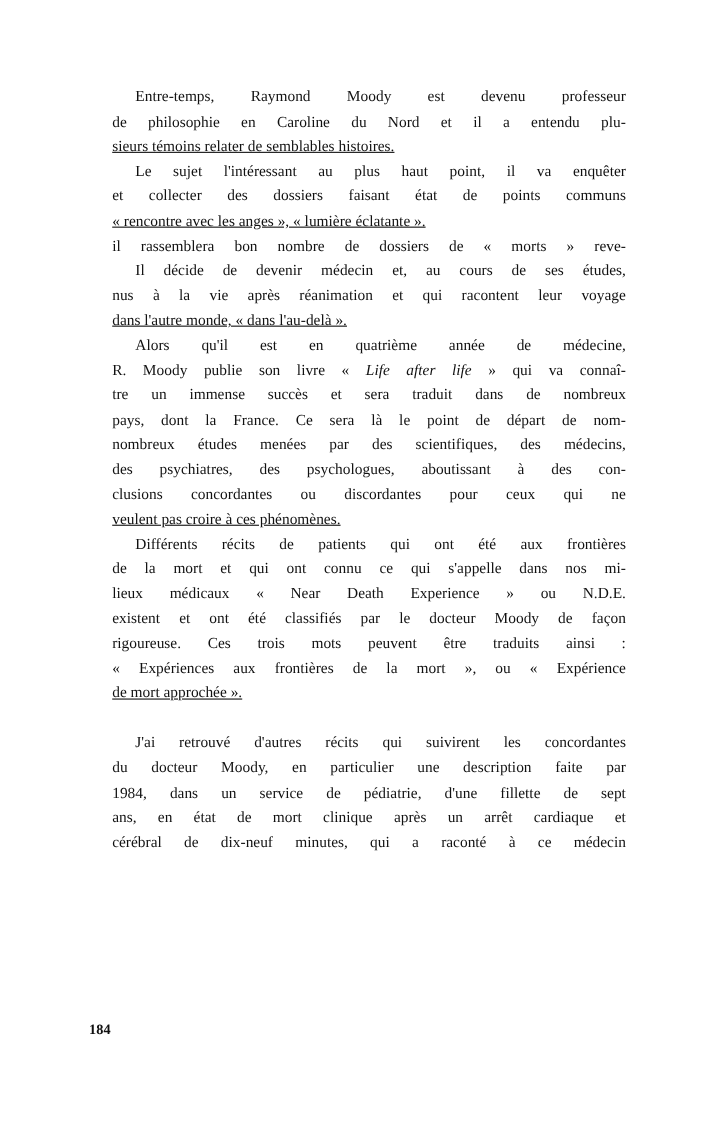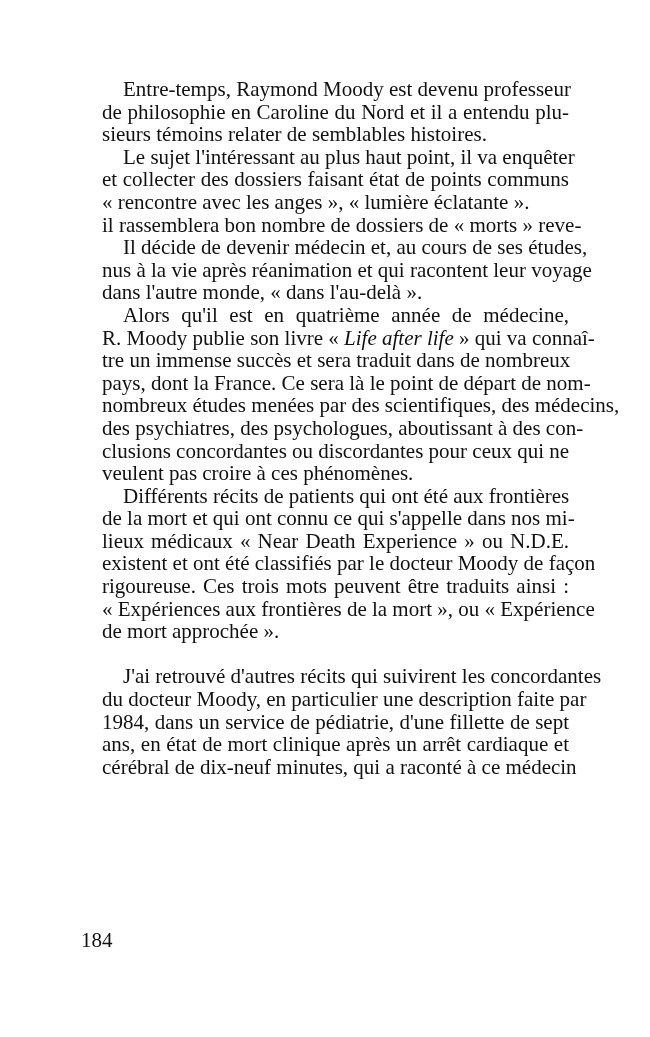--- a/index.html
+++ b/index.html
@@ -13,53 +13,55 @@
       position: relative;
       overflow: hidden;
       font-family: "Liberation Serif", serif;
       color: #111111;
     }
     .page {
       position: absolute;
       left: 81px;
       top: 78px;
       width: 488px;
-      font-size: 21px;
+      font-size: 14px;
       line-height: 22.6px;
     }
     .para {
       margin: 0;
       text-indent: 21px;
       text-align: justify;
       hyphens: manual;
     }
     .line {
       display: block;
       text-align: justify;
       text-align-last: justify;
       white-space: nowrap;
       height: 22.6px;
     }
     .line.last {
       text-align-last: left;
+      text-decoration: underline;
     }
     .line.indent {
       padding-left: 21px;
     }
     .gap {
       height: 22.6px;
     }
     em { }
     .page-number {
       position: absolute;
       left: 81px;
       top: 928px;
-      font-size: 21px;
+      font-size: 13px;
       font-family: "Liberation Serif", serif;
       color: #111111;
+      font-weight: bold;
     }
   </style>
 </head>
 <body>
 
 <div class="page">
 
   <div class="para">
     <span class="line indent">Entre-temps, Raymond Moody est devenu professeur</span>
     <span class="line">de philosophie en Caroline du Nord et il a entendu plu-</span>

